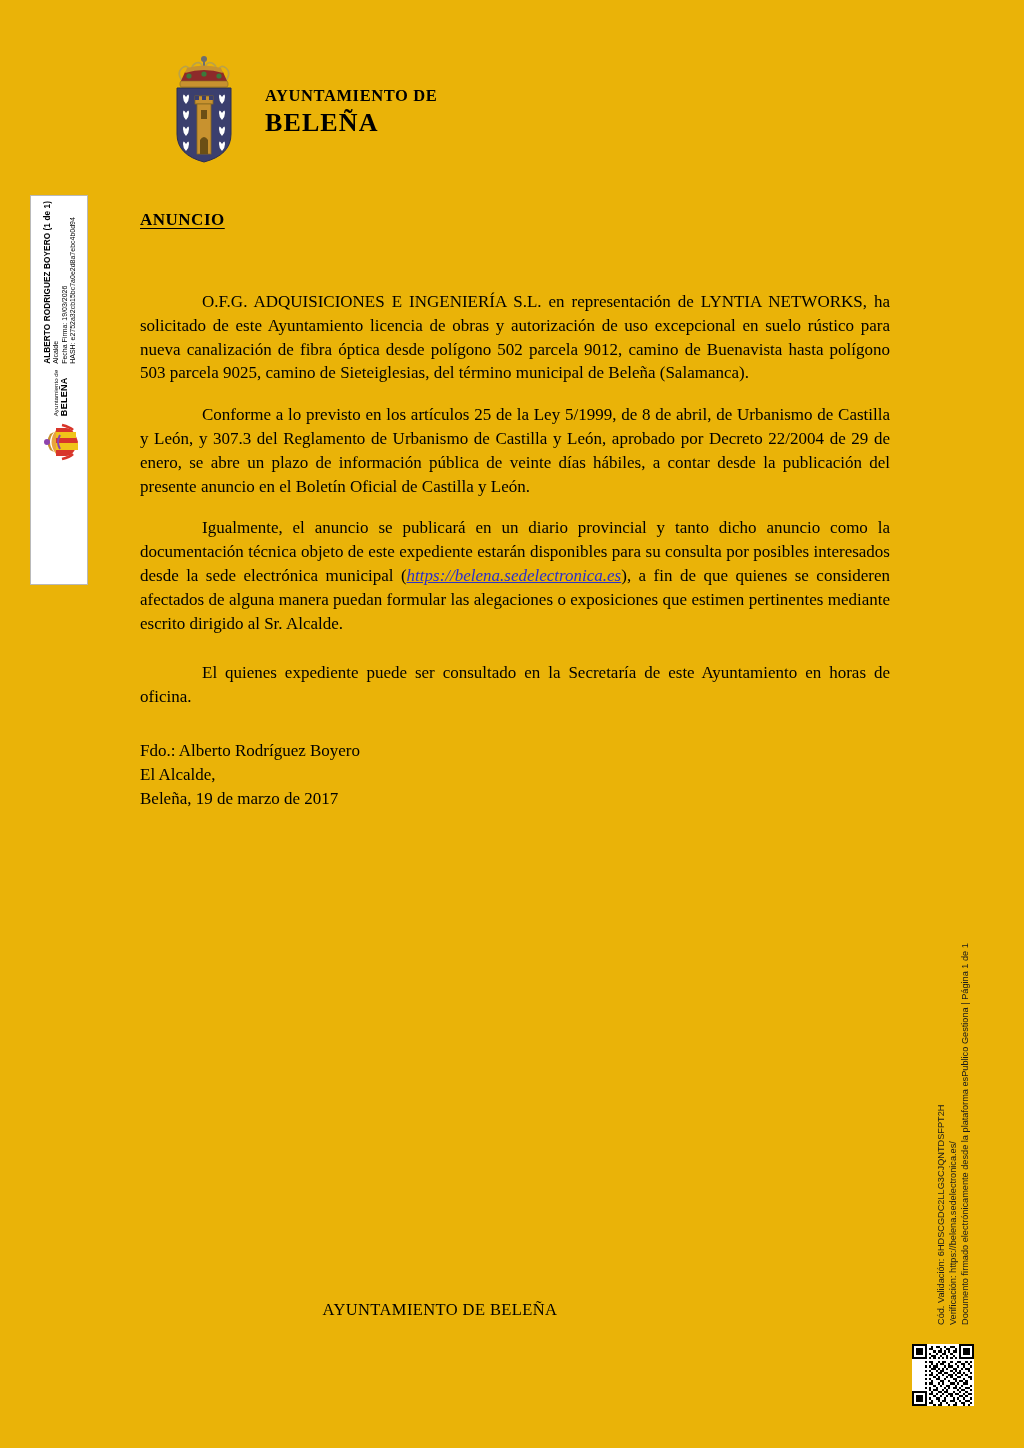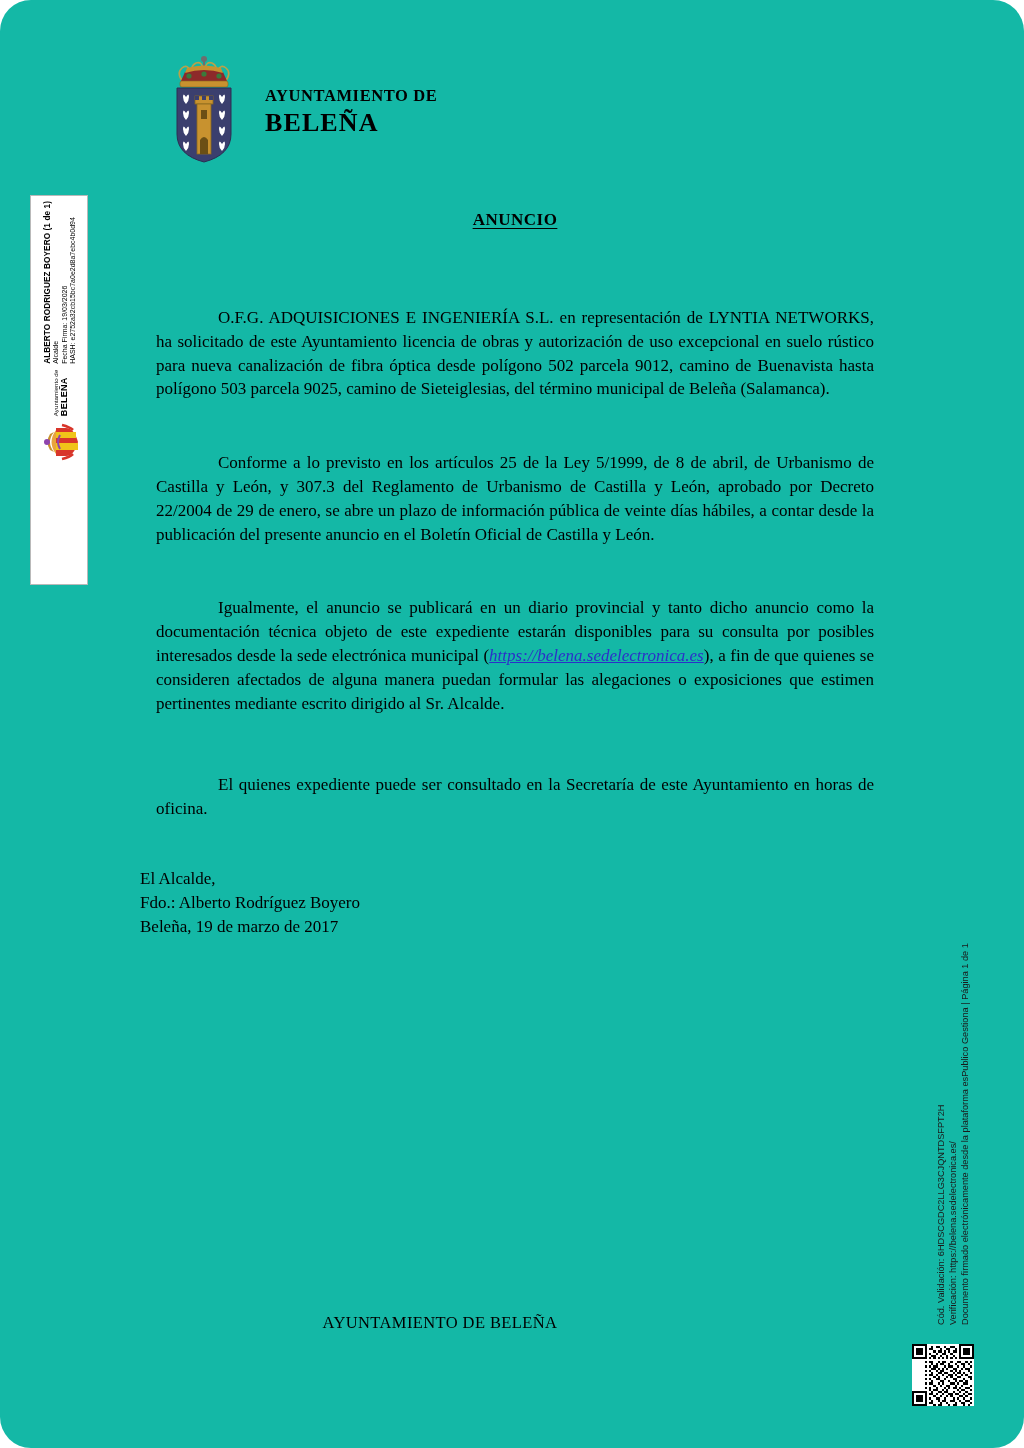--- a/index.html
+++ b/index.html
@@ -5,25 +5,24 @@
 <style>
   html, body {
     margin: 0;
     padding: 0;
     background: #ffffff;
   }
   .page {
     position: relative;
     width: 1024px;
     height: 1448px;
-    background: #14b8a6;
+    background: #eab308;
     font-family: "Liberation Serif", "DejaVu Serif", serif;
     color: #000000;
     overflow: hidden;
-    border-radius: 31px;
   }
 
   
   .doc-header {
     position: absolute;
     left: 165px;
     top: 52px;
     display: flex;
     align-items: center;
     gap: 22px;
@@ -55,35 +54,35 @@
   }
 
   
   .body-area {
     position: absolute;
     left: 140px;
     top: 196px;
     width: 750px;
   }
   .title-anuncio {
-    text-align: center;
+    text-align: left;
     font-weight: bold;
     font-size: 17px;
     text-decoration: underline;
     text-underline-offset: 3px;
     letter-spacing: 0.5px;
     margin-top: 14px;
     margin-bottom: 0;
   }
   p.para {
     font-size: 17px;
     line-height: 1.40;
     text-align: justify;
     text-indent: 62px;
-    margin: 16px;
+    margin: 0;
     hyphens: none;
   }
   .gap-1 { height: 60px; }
   .gap-2 { height: 18px; }
   .gap-3 { height: 18px; }
   .gap-4 { height: 26px; }
   .gap-5 { height: 30px; }
 
   p.plain {
     font-size: 17px;
@@ -185,21 +184,20 @@
     height: 62px;
   }
 
   
   .footer {
     position: absolute;
     left: 0;
     top: 1300px;
     width: 880px;
     text-align: center;
-    margin-top: 13px;
   }
   .footer-line1 {
     font-size: 16.5px;
     letter-spacing: 0.4px;
     margin-bottom: 22px;
   }
   .footer-line2 {
     font-size: 16.5px;
   }
 </style>
@@ -300,22 +298,22 @@
     <div class="gap-3"></div>
 
     <p class="para"><span>Igualmente, el anuncio se publicará en un diario provincial y tanto dicho anuncio como la documentación técnica objeto de este expediente estarán disponibles para su consulta por posibles interesados desde la sede electrónica municipal (</span><a class="inline-link" href="#">https://belena.sedelectronica.es</a><span>), a fin de que quienes se consideren afectados de alguna manera puedan formular las alegaciones o exposiciones que estimen pertinentes mediante escrito dirigido al Sr. Alcalde.</span></p>
 
     <div class="gap-4"></div>
 
     <p class="para">El quienes expediente puede ser consultado en la Secretaría de este Ayuntamiento en horas de oficina.</p>
 
     <div class="gap-5"></div>
 
+    <p class="plain sig-line">Fdo.: Alberto Rodríguez Boyero</p>
     <p class="plain sig-line">El Alcalde,</p>
-    <p class="plain sig-line">Fdo.: Alberto Rodríguez Boyero</p>
     <p class="plain sig-line">Beleña, 19 de marzo de 2017</p>
   </div>
 
   <div class="right-vert">
     <div>Cód. Validación: 6HDSCGDC2LLG3CJQNTDSFPT2H</div>
     <div>Verificación: https://belena.sedelectronica.es/</div>
     <div>Documento firmado electrónicamente desde la plataforma esPublico Gestiona | Página 1 de 1</div>
   </div>
 
   <span class="qr">

